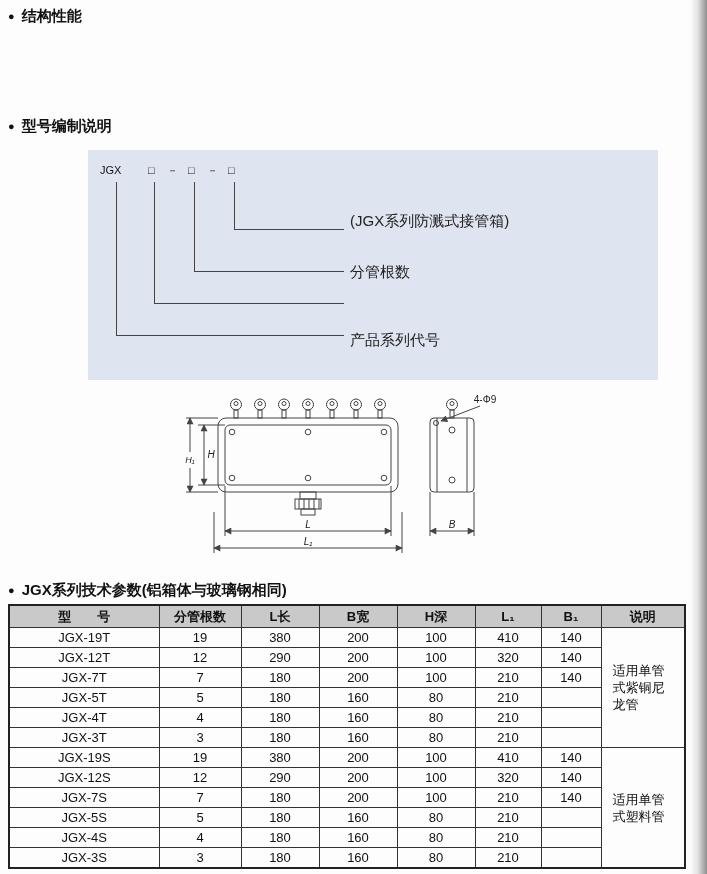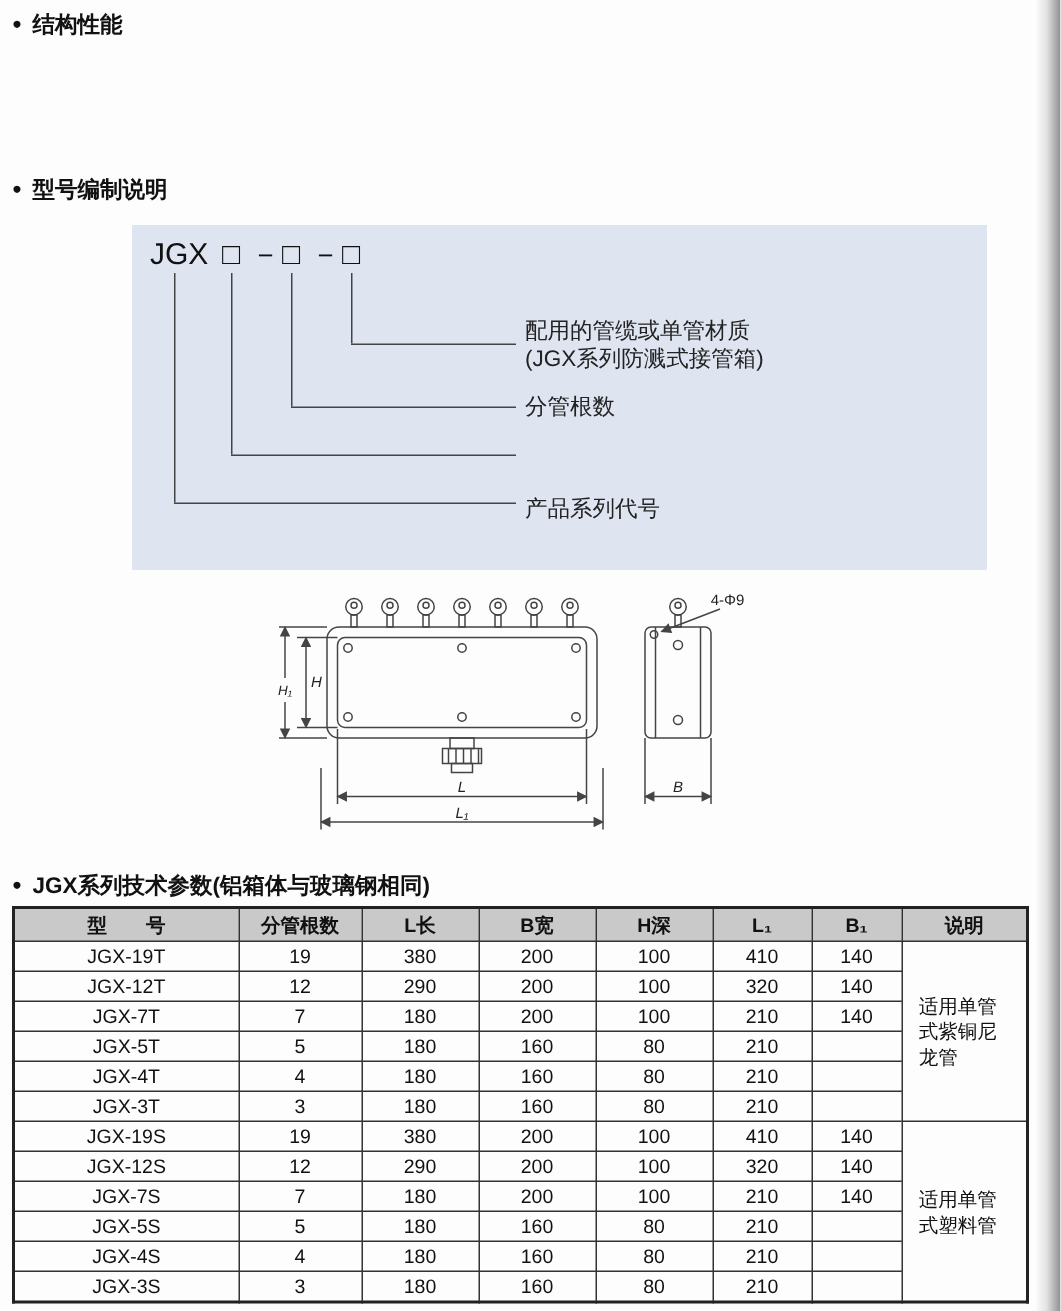--- a/index.html
+++ b/index.html
@@ -8,21 +8,21 @@
         font-family:"Liberation Sans","DejaVu Sans",sans-serif;color:#111;}
   .edge-shadow{position:absolute;top:0;right:0;width:17px;height:100%;
         background:linear-gradient(to right, rgba(130,130,130,0) 0%, rgba(110,110,110,0.18) 45%, rgba(70,70,70,0.6) 100%);}
   .heading{position:absolute;left:8px;margin:0;font-size:15px;font-weight:bold;
         display:flex;align-items:center;gap:7px;white-space:nowrap;}
   .heading .bullet{font-size:11px;line-height:1;}
   .h1{top:7px;} .h2{top:117px;} .h3{top:581px;}
   .body-text{position:absolute;left:8px;top:27px;width:678px;margin:0;
         font-size:15px;line-height:21px;text-indent:2em;text-align:justify;}
   .model-panel{position:absolute;left:88px;top:150px;width:570px;height:230px;background:#dfe4f1;}
-  .mc{position:absolute;top:10px;font-size:20px;line-height:20px;}
+  .mc{position:absolute;top:10px;font-size:11px;line-height:20px;}
   .vline{position:absolute;width:1px;background:#444;}
   .hline{position:absolute;height:1px;background:#444;}
   .mlabel{position:absolute;left:262px;font-size:15px;line-height:19px;white-space:nowrap;color:#222;}
   .drawing{position:absolute;left:178px;top:390px;}
   .params-table{position:absolute;left:8px;top:604px;width:676px;border-collapse:collapse;
         table-layout:fixed;font-size:13px;border:2px solid #222;}
   .params-table th,.params-table td{border:1px solid #333;text-align:center;padding:0;height:19px;
         overflow:hidden;white-space:nowrap;}
   .params-table thead th{background:var(--header-bg,#c9c9c9);height:21px;font-weight:bold;}
   .params-table td.note-cell{text-align:left;padding:0 11px;white-space:normal;line-height:17px;}
@@ -54,21 +54,20 @@
     <div class="vline" style="left:146px;top:32px;height:47px"></div>
     <div class="hline" style="left:146px;top:79px;width:110px"></div>
     <div class="vline" style="left:106px;top:32px;height:89px"></div>
     <div class="hline" style="left:106px;top:121px;width:150px"></div>
     <div class="vline" style="left:66px;top:32px;height:121px"></div>
     <div class="hline" style="left:66px;top:153px;width:190px"></div>
     <div class="vline" style="left:28px;top:32px;height:153px"></div>
     <div class="hline" style="left:28px;top:185px;width:228px"></div>
 
     <div class="mlabel" style="top:61px">
-      <div>配用的管缆或单管材质</div>
       <div>(JGX系列防溅式接管箱)</div>
     </div>
     <div class="mlabel" style="top:112px">分管根数</div>
     <div class="mlabel" style="top:180px">产品系列代号</div>
   </div>
 
   <svg class="drawing" width="330" height="178" viewBox="0 0 330 178">
     <defs>
       <marker id="ar" viewBox="0 0 10 10" refX="9" refY="5" markerWidth="9" markerHeight="7" orient="auto-start-reverse">
         <path d="M0,0 L10,5 L0,10 z" fill="#444"></path>

